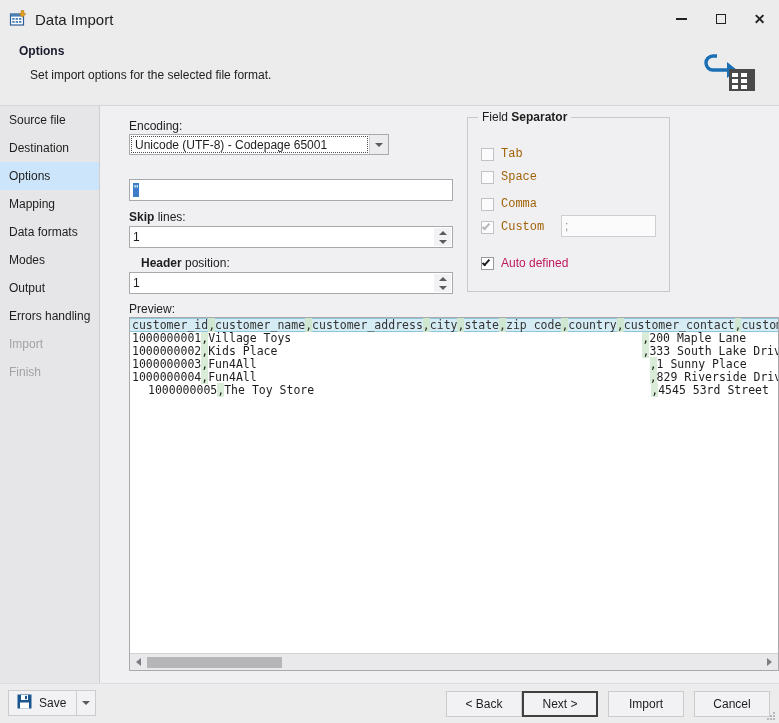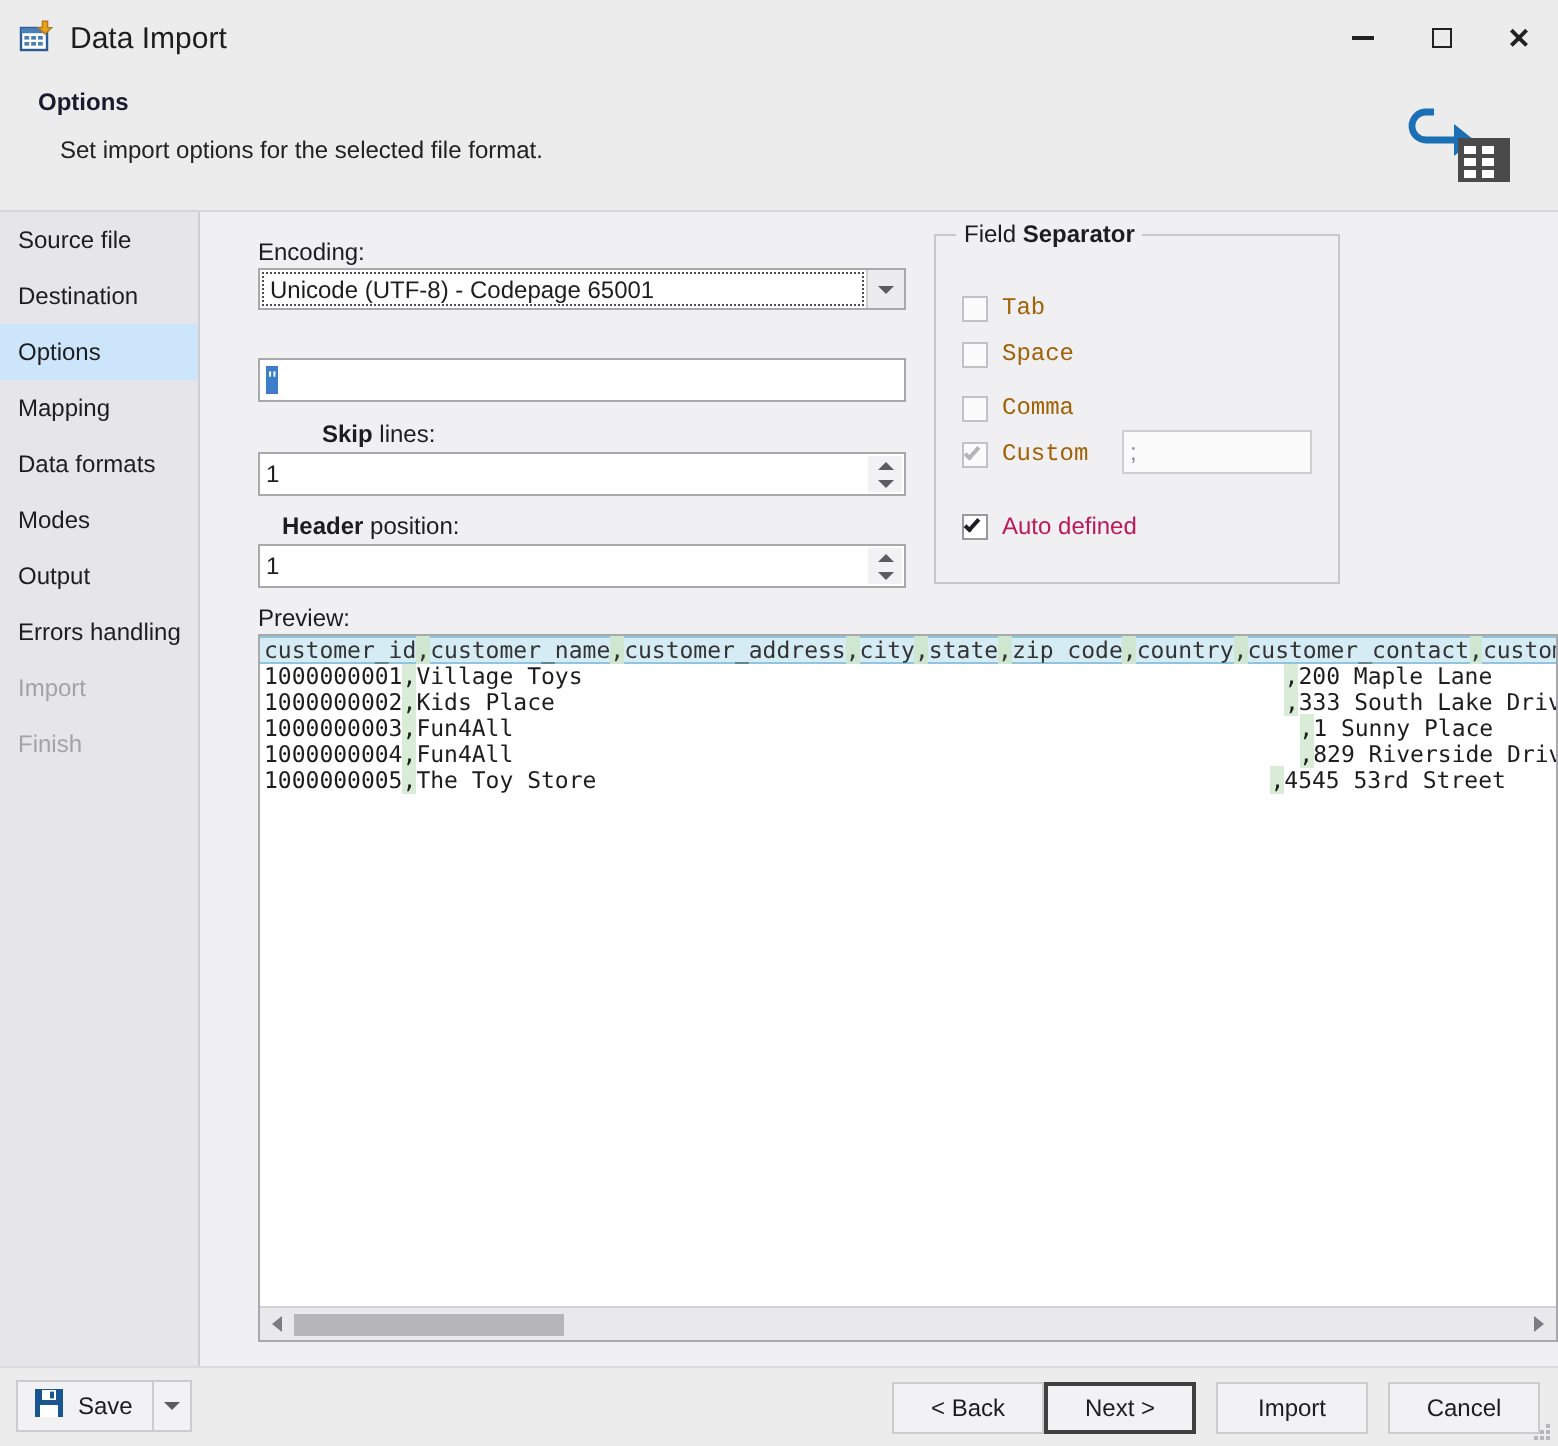--- a/index.html
+++ b/index.html
@@ -263,35 +263,35 @@
     <div class="side-item"><span>Modes</span></div>
     <div class="side-item"><span>Output</span></div>
     <div class="side-item"><span>Errors handling</span></div>
     <div class="side-item disabled"><span>Import</span></div>
     <div class="side-item disabled"><span>Finish</span></div>
   </div>
 
   <div class="content">
 
     <div class="lbl" style="position:absolute;left:12px;top:13px;">Encoding:</div>
-    <div class="field combo" style="position:absolute;left:12px;top:28px;width:324px;">
+    <div class="field combo" style="position:absolute;left:12px;top:28px;width:260px;">
       <span class="inner-focus">Unicode (UTF-8) - Codepage 65001</span>
       <span class="arrowbox">
           <span class="tri-down"></span>
         </span>
     </div>
 
     <div class="lbl" style="position:absolute;left:12px;top:74px;">
       <span>Text </span><b>delimiter</b><span>:</span>
     </div>
     <div class="field" style="position:absolute;left:12px;top:73px;width:324px;height:22px;">
       <span class="sel-quote">"</span>
     </div>
 
-    <div class="lbl" style="position:absolute;left:12px;top:104px;margin-left:32px;">
+    <div class="lbl" style="position:absolute;left:12px;top:104px;">
       <b>Skip</b><span> lines</span><span>:</span>
     </div>
     <div class="field spinbox" style="position:absolute;left:12px;top:120px;width:324px;height:22px;">
       <span>1</span>
       <span class="spin-btns">
         <span class="spin-btn">
             <span class="tri-up"></span>
           </span>
         <span class="spin-btn">
             <span class="tri-down"></span>
@@ -351,21 +351,21 @@
 
     <div class="lbl" style="position:absolute;left:12px;top:196px;text-align:right;">Preview:</div>
     <div class="preview-box" style="left:12px;top:211px;width:650px;height:354px;">
 
       <div class="mono hdr-row" style="padding-left:2px;"><span>customer_id</span><span class="sep">,</span><span>customer_name</span><span class="sep">,</span><span>customer_address</span><span class="sep">,</span><span>city</span><span class="sep">,</span><span>state</span><span class="sep">,</span><span>zip code</span><span class="sep">,</span><span>country</span><span class="sep">,</span><span>customer_contact</span><span class="sep">,</span><span>customer_email</span></div>
 
       <div class="mono data-row" style="padding-left:2px;"><span>1000000001</span><span class="sep">,</span><span>Village Toys</span><span style="display:inline-block;width:351px;"></span><span class="sep">,</span><span>200 Maple Lane</span></div>
       <div class="mono data-row" style="padding-left:2px;"><span>1000000002</span><span class="sep">,</span><span>Kids Place</span><span style="display:inline-block;width:365px;"></span><span class="sep">,</span><span>333 South Lake Drive</span></div>
       <div class="mono data-row" style="padding-left:2px;"><span>1000000003</span><span class="sep">,</span><span>Fun4All</span><span style="display:inline-block;width:393px;"></span><span class="sep">,</span><span>1 Sunny Place</span></div>
       <div class="mono data-row" style="padding-left:2px;"><span>1000000004</span><span class="sep">,</span><span>Fun4All</span><span style="display:inline-block;width:393px;"></span><span class="sep">,</span><span>829 Riverside Drive</span></div>
-      <div class="mono data-row" style="padding-left:2px;"><span>1000000005</span><span class="sep">,</span><span>The Toy Store</span><span style="display:inline-block;width:337px;"></span><span class="sep">,</span><span>4545 53rd Street</span></div>
+      <div class="mono data-row" style="padding-left:18px;"><span>1000000005</span><span class="sep">,</span><span>The Toy Store</span><span style="display:inline-block;width:337px;"></span><span class="sep">,</span><span>4545 53rd Street</span></div>
 
       <div class="hscroll">
         <span class="arrow">
             <span class="tri-left"></span>
           </span>
         <span class="hthumb" style="width:135px;"></span>
         <span style="flex:1;"></span>
         <span class="arrow">
             <span class="tri-right"></span>
           </span>

